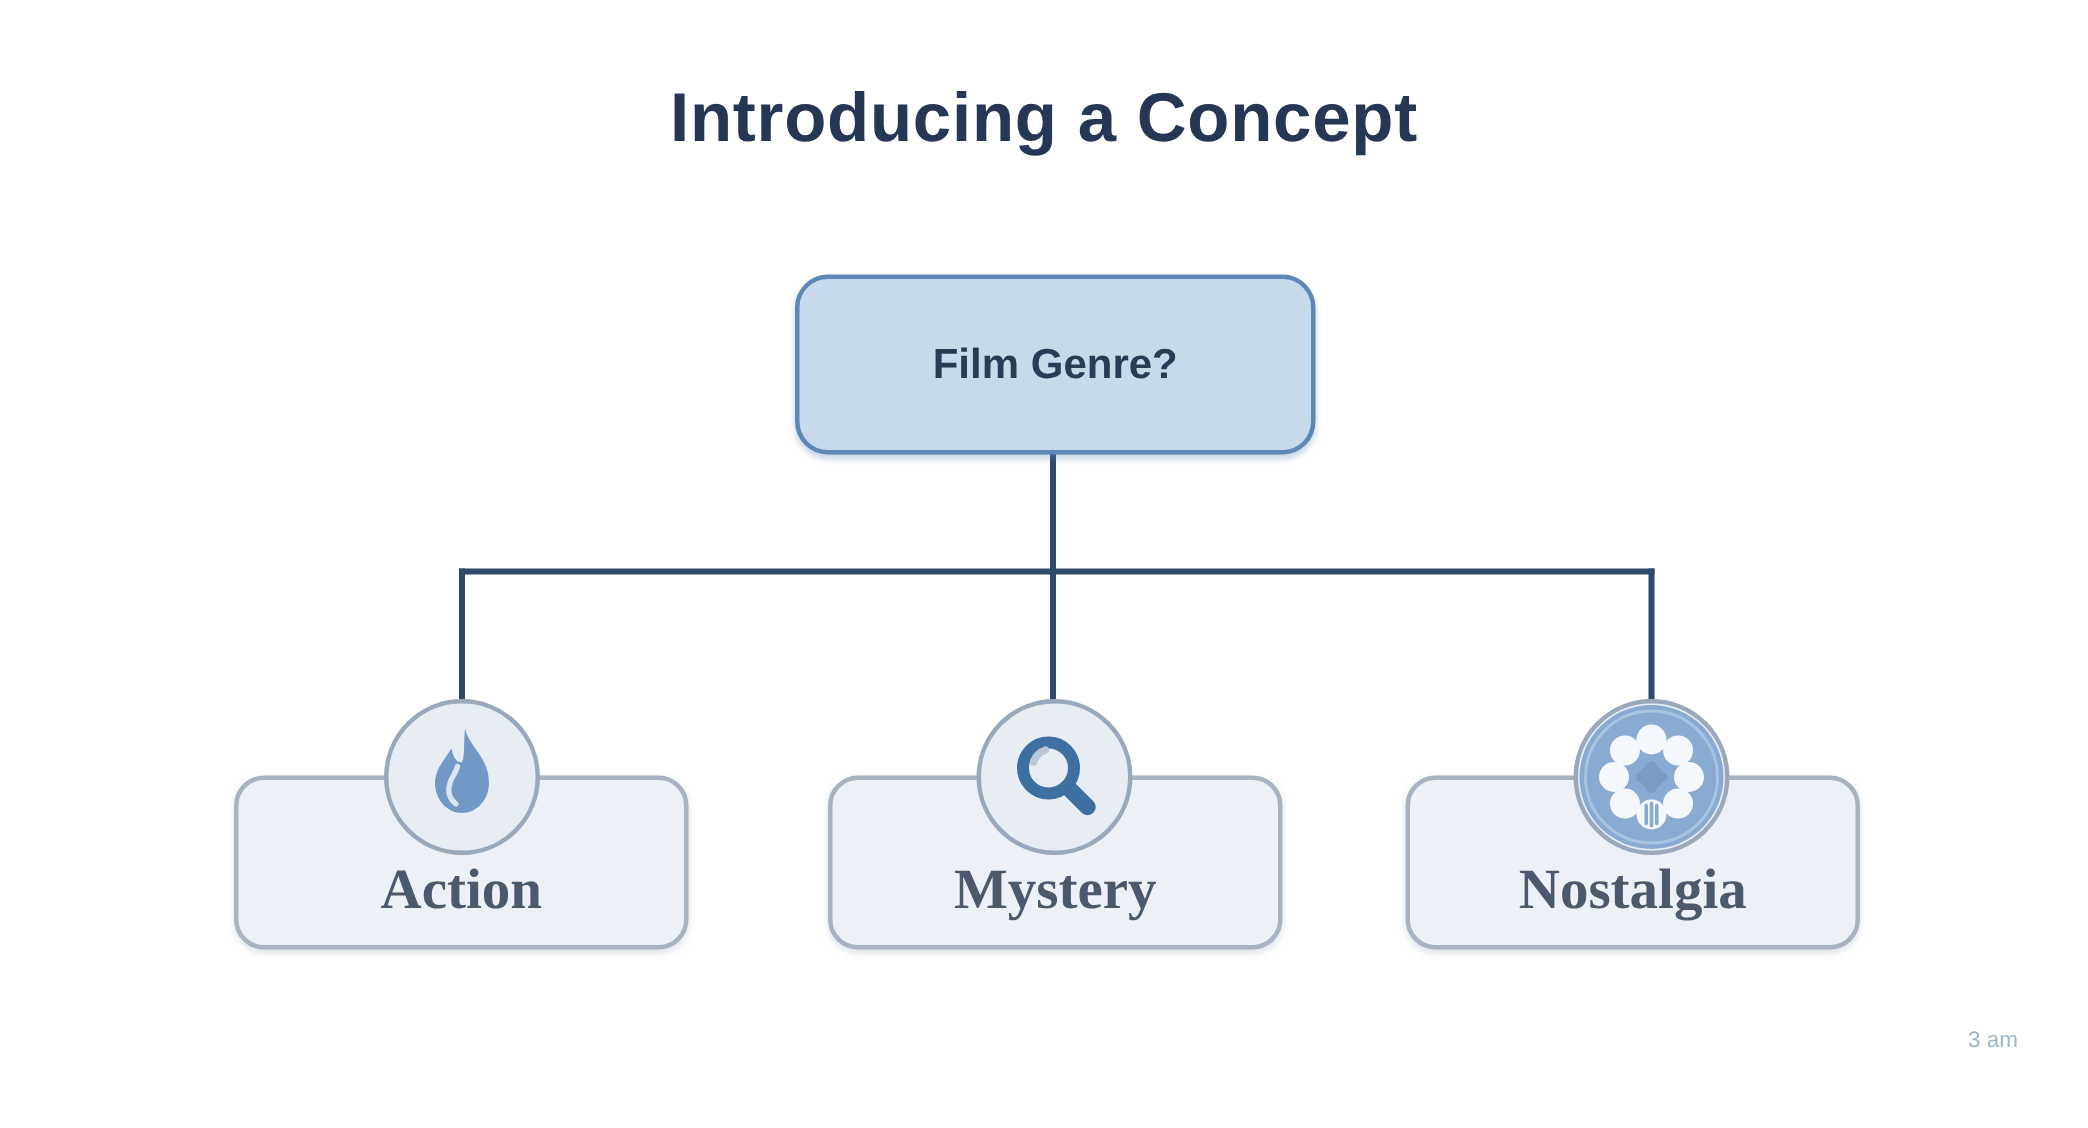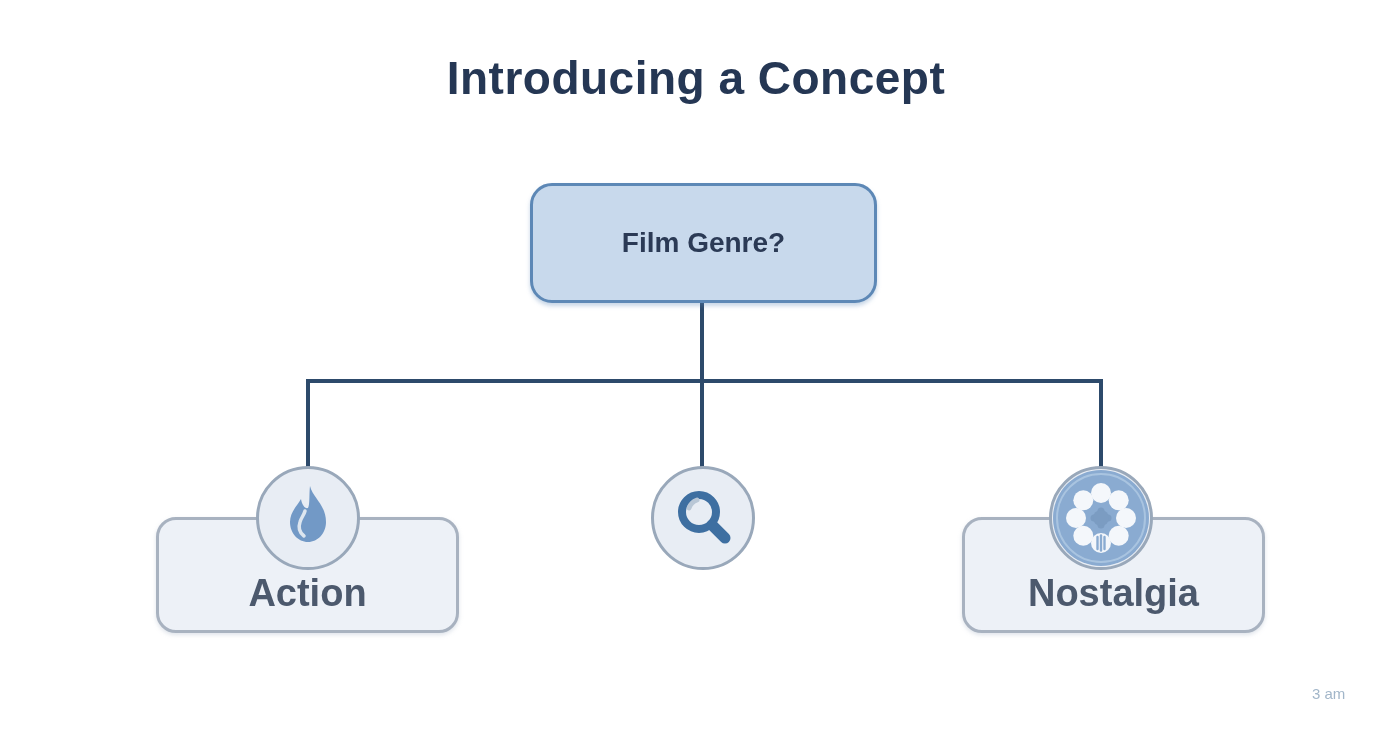--- a/index.html
+++ b/index.html
@@ -65,24 +65,25 @@
     border-radius: 20px;
     box-shadow: 0 2px 4px rgba(160,175,195,0.35);
     display: flex;
     align-items: flex-end;
     justify-content: center;
     padding-bottom: 15px;
     font-size: 38px;
     font-weight: 600;
     color: #4c596d;
     z-index: 2;
+    font-family: Liberation Serif, serif;
   }
   .box-action    { left: 156px; }
   .box-mystery   { left: 552px; }
-  .box-nostalgia { left: 962px; }
+  .box-nostalgia { left: 937px; }
   .icon-circle {
     position: absolute;
     top: 466px;
     width: 104px; height: 104px;
     box-sizing: border-box;
     background: #e8edf4;
     border: 3px solid #99a8ba;
     border-radius: 50%;
     display: flex;
     align-items: center;
@@ -114,20 +115,23 @@
   <div class="line v-left"></div>
   <div class="line v-mid"></div>
   <div class="line v-right"></div>
 
   <div class="root-node">
     <span>Film Genre?</span>
   </div>
 
   <div class="child-box box-action">
     <span>Action</span>
+  </div>
+  <div class="child-box box-mystery">
+    <span>Mystery</span>
   </div>
   <div class="child-box box-nostalgia">
     <span>Nostalgia</span>
   </div>
 
   <div class="icon-circle circ-action">
     <svg width="96" height="96" viewBox="0 0 96 96">
       <path d="M50 16 C53 28 66 35 66 52 C66 63 58 72 48 72 C38 72 30 63 30 52 C30 43 36 37 41 29 C42 35 45 39 48 38 C50 35 49 24 50 16 Z" fill="#7299c6"></path>
       <path d="M44 66 C40 63 38 58 40 52 C41 48 44 45 45 41" stroke="#dde6ef" stroke-width="3.5" fill="none" stroke-linecap="round"></path>
     </svg>

